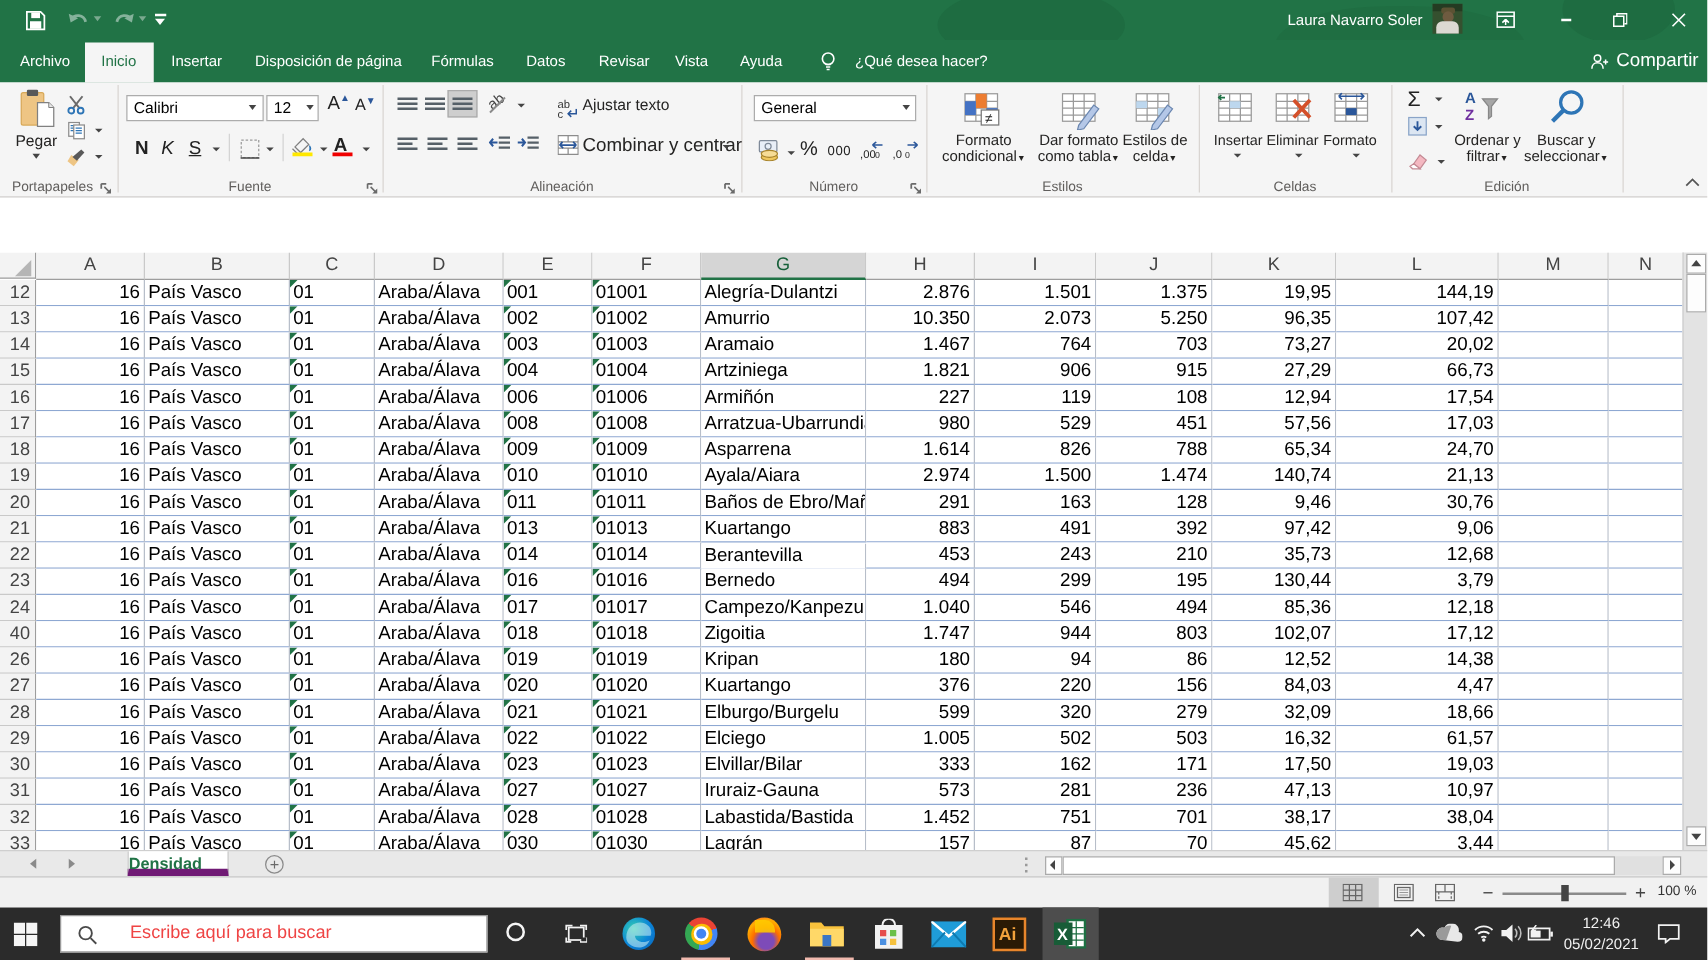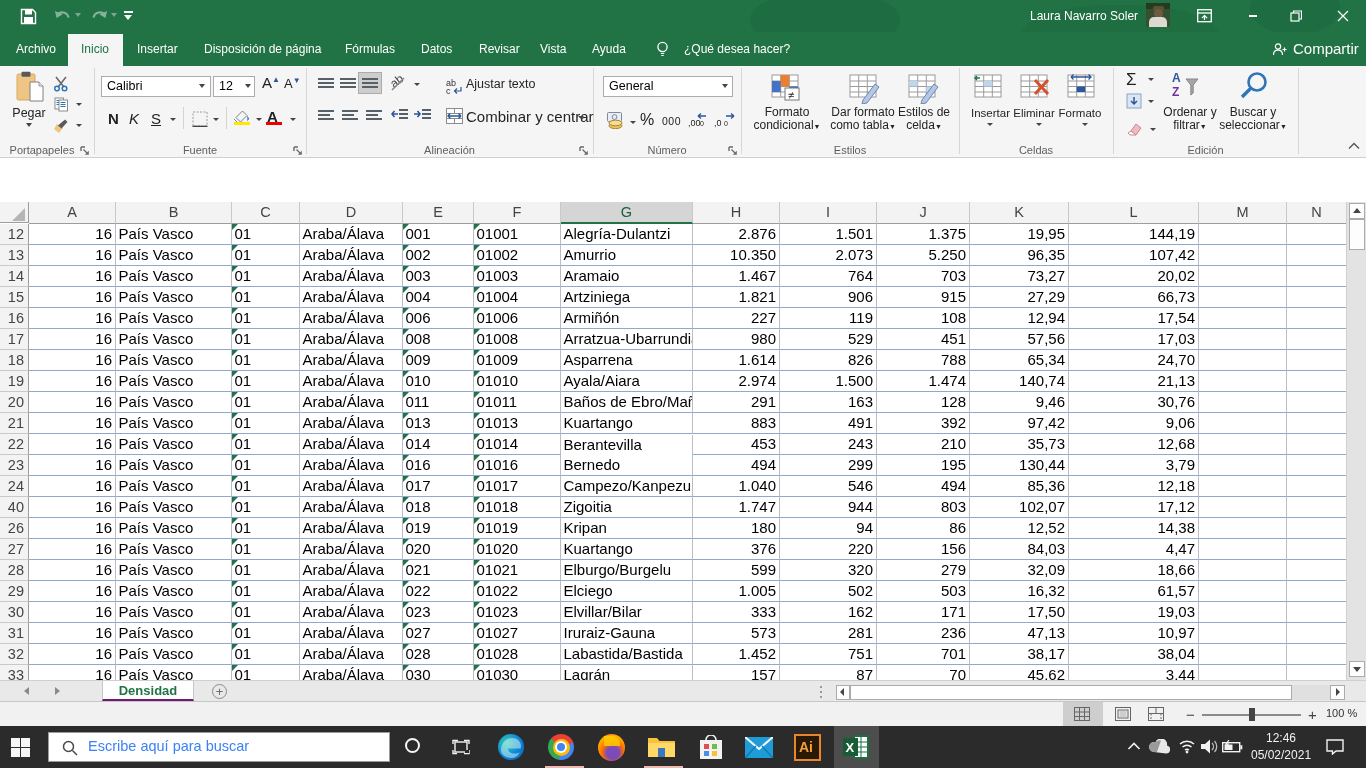--- a/index.html
+++ b/index.html
@@ -694,21 +694,21 @@
 <div class="abs" style="left:1346px;top:202px;width:20px;height:478px;background:#e3e3e3;border-left:1px solid #d0d0d0">
 <div class="abs" style="left:2px;top:1px;width:16px;height:16px;background:#fdfdfd;border:1px solid #ababab"></div>
 <div class="abs" style="left:5.5px;top:6px;width:0;height:0;border-left:4.5px solid transparent;border-right:4.5px solid transparent;border-bottom:5px solid #444"></div>
 <div class="abs" style="left:2px;top:17px;width:16px;height:31px;background:#fdfdfd;border:1px solid #ababab"></div>
 <div class="abs" style="left:2px;top:459px;width:16px;height:16px;background:#fdfdfd;border:1px solid #ababab"></div>
 <div class="abs" style="left:5.5px;top:465px;width:0;height:0;border-left:4.5px solid transparent;border-right:4.5px solid transparent;border-top:5px solid #444"></div>
 </div>
 <div id="tabbar" class="abs">
 <div class="abs" style="left:24px;top:6px;width:0;height:0;border-top:4.5px solid transparent;border-bottom:4.5px solid transparent;border-right:5px solid #8a8a8a"></div>
 <div class="abs" style="left:55px;top:6px;width:0;height:0;border-top:4.5px solid transparent;border-bottom:4.5px solid transparent;border-left:5px solid #8a8a8a"></div>
-<div class="abs" style="left:102px;top:0;width:92px;height:20px;background:#fff;border-left:1px solid #c6c6c6;border-right:1px solid #c6c6c6;border-bottom:2px solid #701a75;color:#217346;font-weight:bold;font-size:13px;text-align:center;line-height:19px">Densidad</div>
+<div class="abs" style="left:102px;top:0;width:81px;height:20px;background:#fff;border-left:1px solid #c6c6c6;border-right:1px solid #c6c6c6;border-bottom:6px solid #701a75;color:#217346;font-weight:bold;font-size:13px;line-height:19px">Densidad</div>
 <div class="abs" style="left:212px;top:3px;width:15px;height:15px;border:1px solid #8a8a8a;border-radius:50%;color:#6a6a6a;font-size:13px;line-height:13px;text-align:center">+</div>
 <div class="abs" style="left:820px;top:5px;width:2px;height:2px;background:#9a9a9a;box-shadow:0 5px 0 #9a9a9a,0 10px 0 #9a9a9a"></div>
 <div class="abs" style="left:836px;top:4px;width:494px;height:15px;background:#e0e0e0"></div>
 <div class="abs" style="left:836px;top:4px;width:14px;height:15px;background:#fdfdfd;border:1px solid #ababab"></div>
 <div class="abs" style="left:840px;top:7px;width:0;height:0;border-top:4px solid transparent;border-bottom:4px solid transparent;border-right:4.5px solid #444"></div>
 <div class="abs" style="left:850px;top:4px;width:442px;height:15px;background:#fff;border:1px solid #ababab"></div>
 <div class="abs" style="left:1330px;top:4px;width:15px;height:15px;background:#fdfdfd;border:1px solid #ababab"></div>
 <div class="abs" style="left:1336px;top:7px;width:0;height:0;border-top:4px solid transparent;border-bottom:4px solid transparent;border-left:4.5px solid #444"></div>
 </div>
 <div id="statusbar" class="abs">
@@ -738,21 +738,21 @@
         <rect x="0" y="0" width="9" height="9" fill="#f5f5f5"></rect>
         <rect x="10" y="0" width="9" height="9" fill="#f5f5f5"></rect>
         <rect x="0" y="10" width="9" height="9" fill="#f5f5f5"></rect>
         <rect x="10" y="10" width="9" height="9" fill="#f5f5f5"></rect>
       </svg>
 <div class="abs" style="left:48px;top:6px;width:342px;height:30px;background:#fff;border:1px solid #9a9a9a"></div>
 <svg class="abs" style="left:62px;top:14px" width="16" height="16" viewBox="0 0 16 16">
         <circle cx="6.5" cy="6.5" r="5" fill="none" stroke="#4a4a4a" stroke-width="1.5"></circle>
         <path d="M10.5 10.5 L15 15" stroke="#4a4a4a" stroke-width="1.5"></path>
       </svg>
-<div class="abs" style="left:88px;top:12px;font-size:14.5px;color:#3b82f6">Escribe aquí para buscar</div>
+<div class="abs" style="left:104px;top:12px;font-size:14.5px;color:#ef4444">Escribe aquí para buscar</div>
 <div class="abs" style="left:405px;top:12px;width:15px;height:15px;border:2.4px solid #f5f5f5;border-radius:50%"></div>
 <svg class="abs" style="left:452px;top:13px" width="18" height="16" viewBox="0 0 18 16">
         <rect x="3" y="3" width="12" height="10" fill="none" stroke="#f2f2f2" stroke-width="1.4"></rect>
         <path d="M1 5 v-3.5 h5 M12 1.5 h5 v3.5 M17 11 v3.5 h-5 M1 11 v3.5 h4" stroke="#f2f2f2" stroke-width="1.4" fill="none"></path>
         <rect x="13" y="11" width="4" height="3" fill="#2b2b2b"></rect>
         <circle cx="15.5" cy="13" r="0.1" fill="#f2f2f2"></circle>
       </svg>
 <div class="abs" style="left:498px;top:8px;width:26px;height:26px;border-radius:50%;background:radial-gradient(circle at 35% 35%, #35d0b0 0%, #0b84d8 55%, #0a5fb4 100%)"></div>
 <svg class="abs" style="left:498px;top:8px" width="26" height="26" viewBox="0 0 26 26">
         <path d="M3 16 C3 8 9 4 14 4 c5 0 9 3.5 9 8 0 1-0.2 2-0.5 2.6 H10 c0 3 3 5 6.5 5 2 0 4-0.5 5.3-1.4 C20 22 17 24 13.4 24 7.5 24 3 20.5 3 16z" fill="#cdeef4" opacity="0.55"></path>

